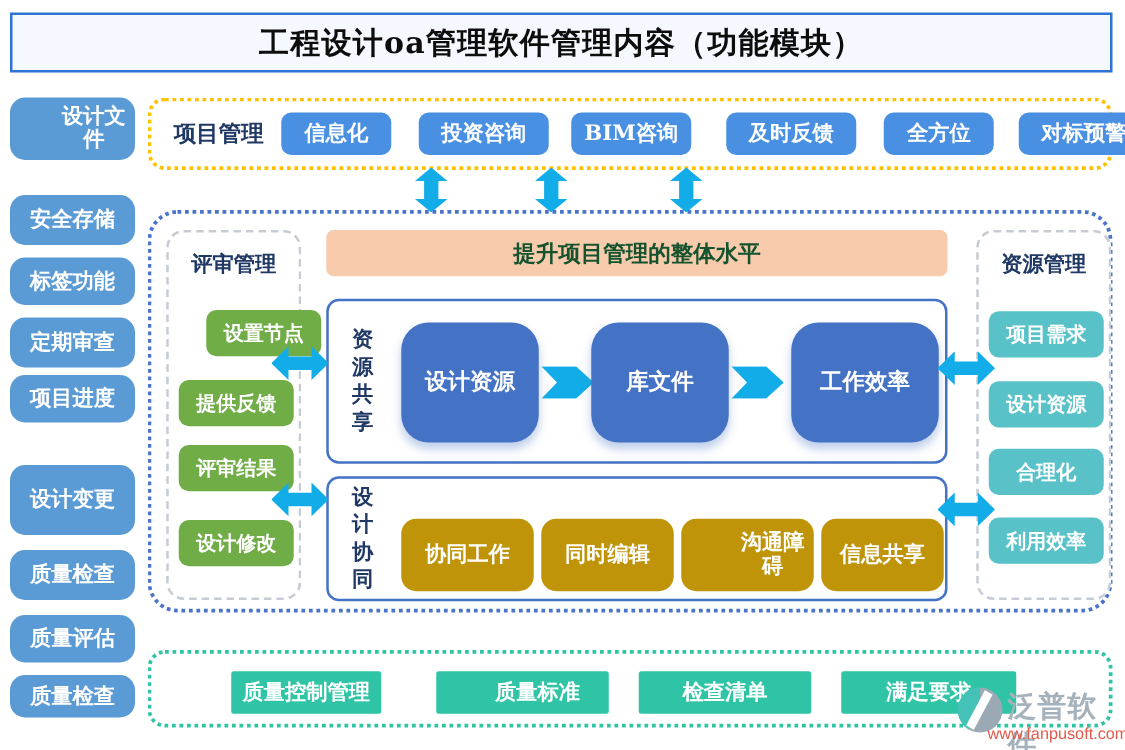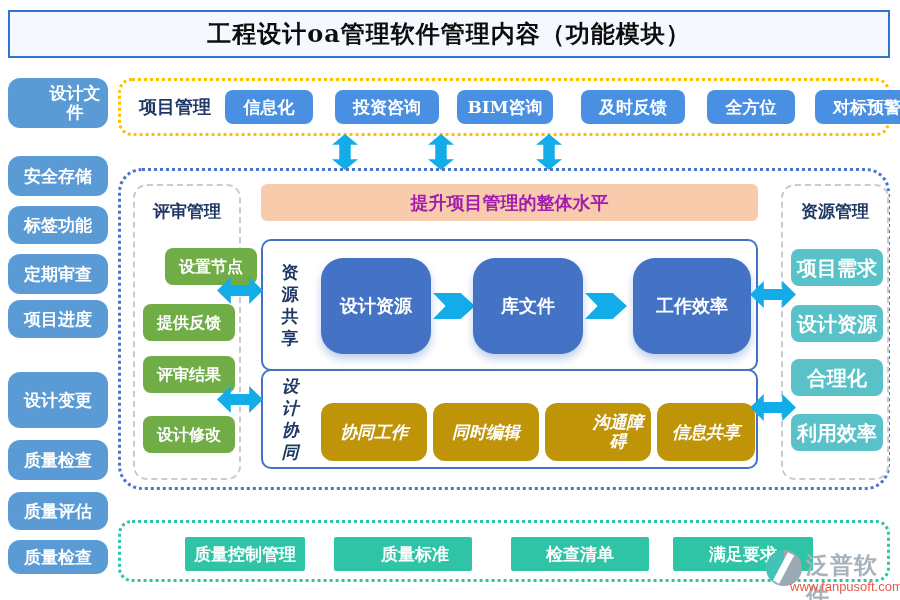--- a/index.html
+++ b/index.html
@@ -18,21 +18,21 @@
     font-size:24px; font-weight:bold; color:#0d0d0d; letter-spacing:1px;
   }
   
   .btn{
     position:absolute; display:flex; align-items:center; justify-content:center;
     color:#ffffff; font-weight:bold; text-align:center; line-height:1.1;
   }
   .side-btn{ left:8px; width:100px; background:#5b9bd5; border-radius:12px; font-size:17px; }
   .top-btn{ background:#4a90e2; border-radius:8px; font-size:17px; height:34px; }
   .green-btn{ background:#70ad47; border-radius:8px; font-size:16px; left:8px; width:92px; height:37px; }
-  .teal-btn{ background:#58c2c8; border-radius:8px; font-size:20px; left:8px; width:92px; height:37px; }
+  .teal-btn{ background:#58c2c8; border-radius:8px; font-size:16px; left:8px; width:92px; height:37px; }
   .node-blue{
     background:#4472c4; border-radius:22px; font-size:18px;
     box-shadow:0 5px 8px rgba(68,114,196,.35);
   }
   .node-gold{ background:#bf9409; border-radius:12px; font-size:17px; }
   .bottom-btn{ background:#2ec4a5; border-radius:2px; font-size:17px; top:14px; height:34px; }
   
   .panel{ position:absolute; border-radius:14px; }
   .panel-top{ left:118px; top:78px; width:772px; height:58px; border:3px dotted #ffc000;
     display:flex; align-items:center; padding:0 12px; }
@@ -40,29 +40,29 @@
   .panel-bottom{ left:118px; top:520px; width:772px; height:62px; border:3px dotted #2ec4a5; }
   .col-box{
     position:absolute; width:108px; height:296px; top:13px;
     border:2px dashed #c6cbd4; border-radius:14px; background:#ffffff;
   }
   .col-label{ position:absolute; top:14px; width:100%; text-align:center;
     color:#1f3864; font-weight:bold; font-size:17px; }
   .panel-label{ color:#1f3864; font-weight:bold; font-size:18px; width:84px; text-align:center; flex:none; }
   .banner{
     position:absolute; left:140px; top:13px; width:497px; height:37px;
-    background:#f8cbad; border-radius:6px; color:#a21caf; font-weight:bold; font-size:18px;
+    background:#f8cbad; border-radius:6px; color:#14532d; font-weight:bold; font-size:18px;
     display:flex; align-items:center; justify-content:center;
   }
   .flow-box{
     position:absolute; left:140px; width:497px; background:#ffffff;
     border:2px solid #4472c4; border-radius:10px;
   }
   .flow-share{ top:68px; height:132px; }
-  .flow-collab{ top:198px; height:100px;font-style:italic; }
+  .flow-collab{ top:210px; height:100px; }
   .v-label{
     position:absolute; left:16px; top:50%; transform:translateY(-50%);
     width:22px; word-break:break-all; text-align:center;
     color:#1f3864; font-weight:bold; font-size:17px; line-height:1.3;
   }
   
   .arrow{ position:absolute; background:#12ade8; }
   .arrow-vdouble{
     width:26px; height:36px;
     clip-path:polygon(50% 0,100% 30%,72% 30%,72% 70%,100% 70%,50% 100%,0 70%,28% 70%,28% 30%,0 30%);
@@ -157,21 +157,21 @@
   </div>
 </div>
 
 <div class="arrow arrow-hdouble" style="left:217px;top:277px;"></div>
 <div class="arrow arrow-hdouble" style="left:217px;top:386px;"></div>
 <div class="arrow arrow-hdouble" style="left:750px;top:281px;"></div>
 <div class="arrow arrow-hdouble" style="left:750px;top:394px;"></div>
 
 <div class="panel panel-bottom">
   <div class="btn bottom-btn" style="left:64px;width:120px;">质量控制管理</div>
-  <div class="btn bottom-btn" style="left:213px;width:138px;padding-left:24px;">质量标准</div>
+  <div class="btn bottom-btn" style="left:228px;width:138px;padding-left:24px;">质量标准</div>
   <div class="btn bottom-btn" style="left:390px;width:138px;">检查清单</div>
   <div class="btn bottom-btn" style="left:552px;width:140px;">满足要求</div>
 </div>
 
 <div class="logo">
   <div class="logo-icon"></div>
   <div class="logo-name">泛普软件</div>
   <div class="logo-url">www.fanpusoft.com</div>
 </div>
 

